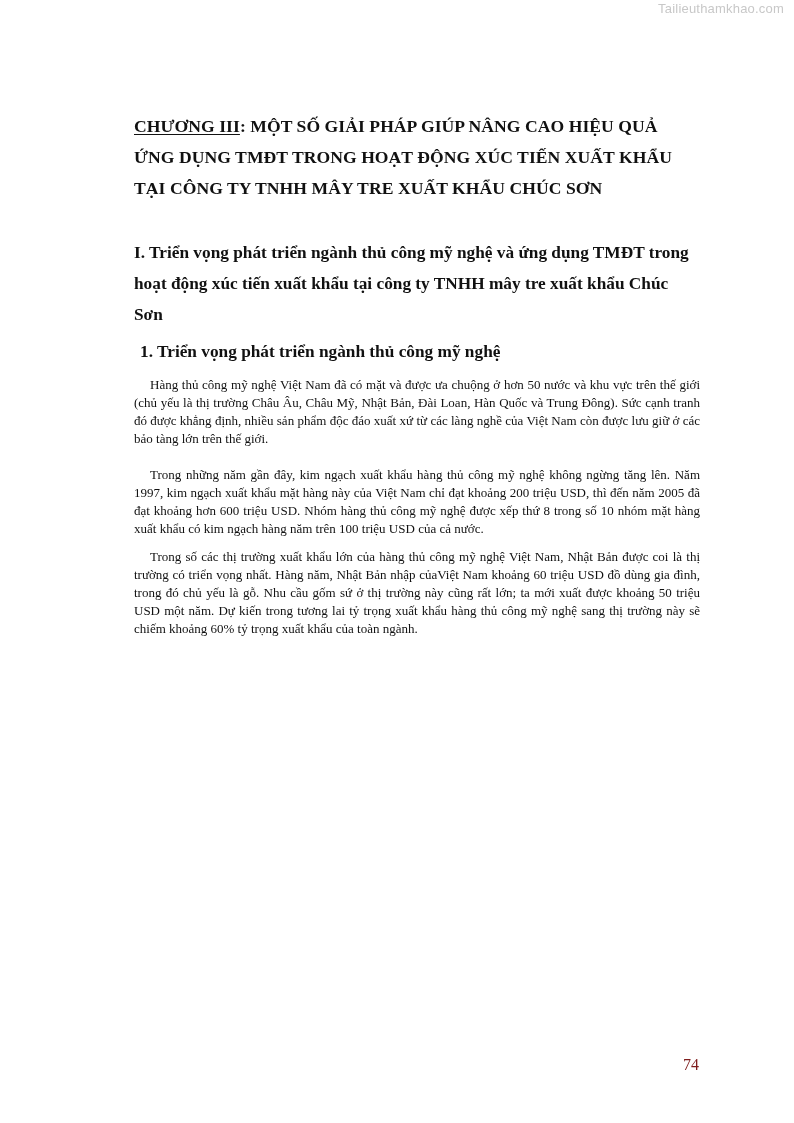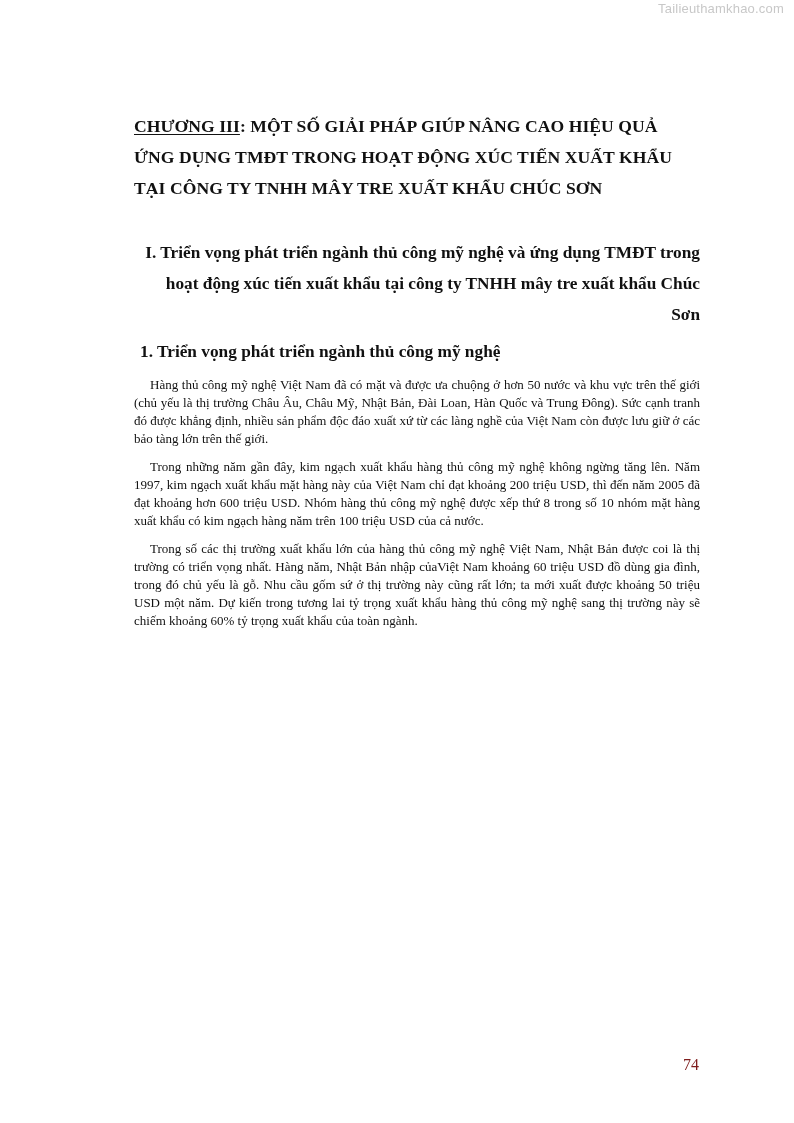--- a/index.html
+++ b/index.html
@@ -39,37 +39,36 @@
   }
   .chapter-title .chapter-label {
     text-decoration: underline;
     text-underline-offset: 2px;
   }
   .section-heading {
     font-weight: bold;
     font-size: 17.3px;
     line-height: 31px;
     margin: 33px 0 0 0;
-    text-align: right;
   }
   .subsection-heading {
     font-weight: bold;
     font-size: 17.3px;
     line-height: 31px;
     margin: 6px;
   }
   .paragraph {
     font-size: 13px;
     line-height: 18px;
     text-align: justify;
     text-indent: 16px;
     margin: 0;
   }
   .p1 { margin-top: 9px; }
-  .p2 { margin-top: 10px; }
+  .p2 { margin-top: 18px; }
   .p3 { margin-top: 10px; }
   .p4 { margin-top: 10px; }
   .page-number {
     position: absolute;
     left: 683px;
     top: 1056px;
     font-size: 16px;
     color: #7f1d1d;
   }
 </style>

